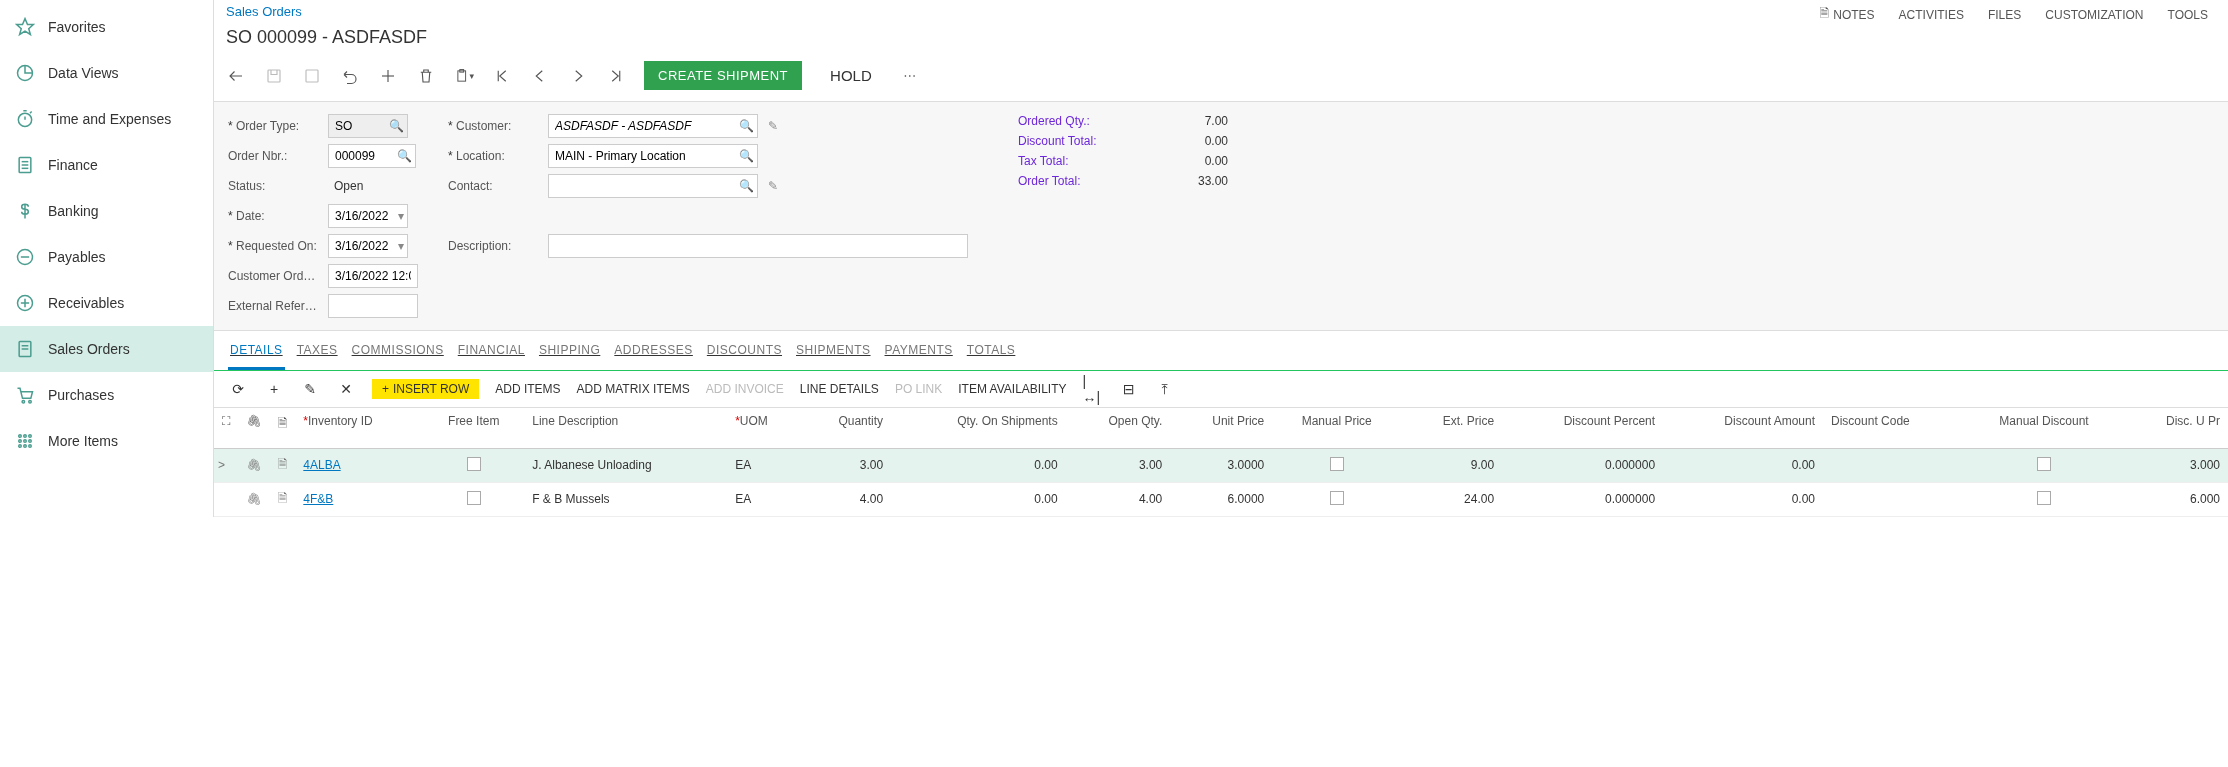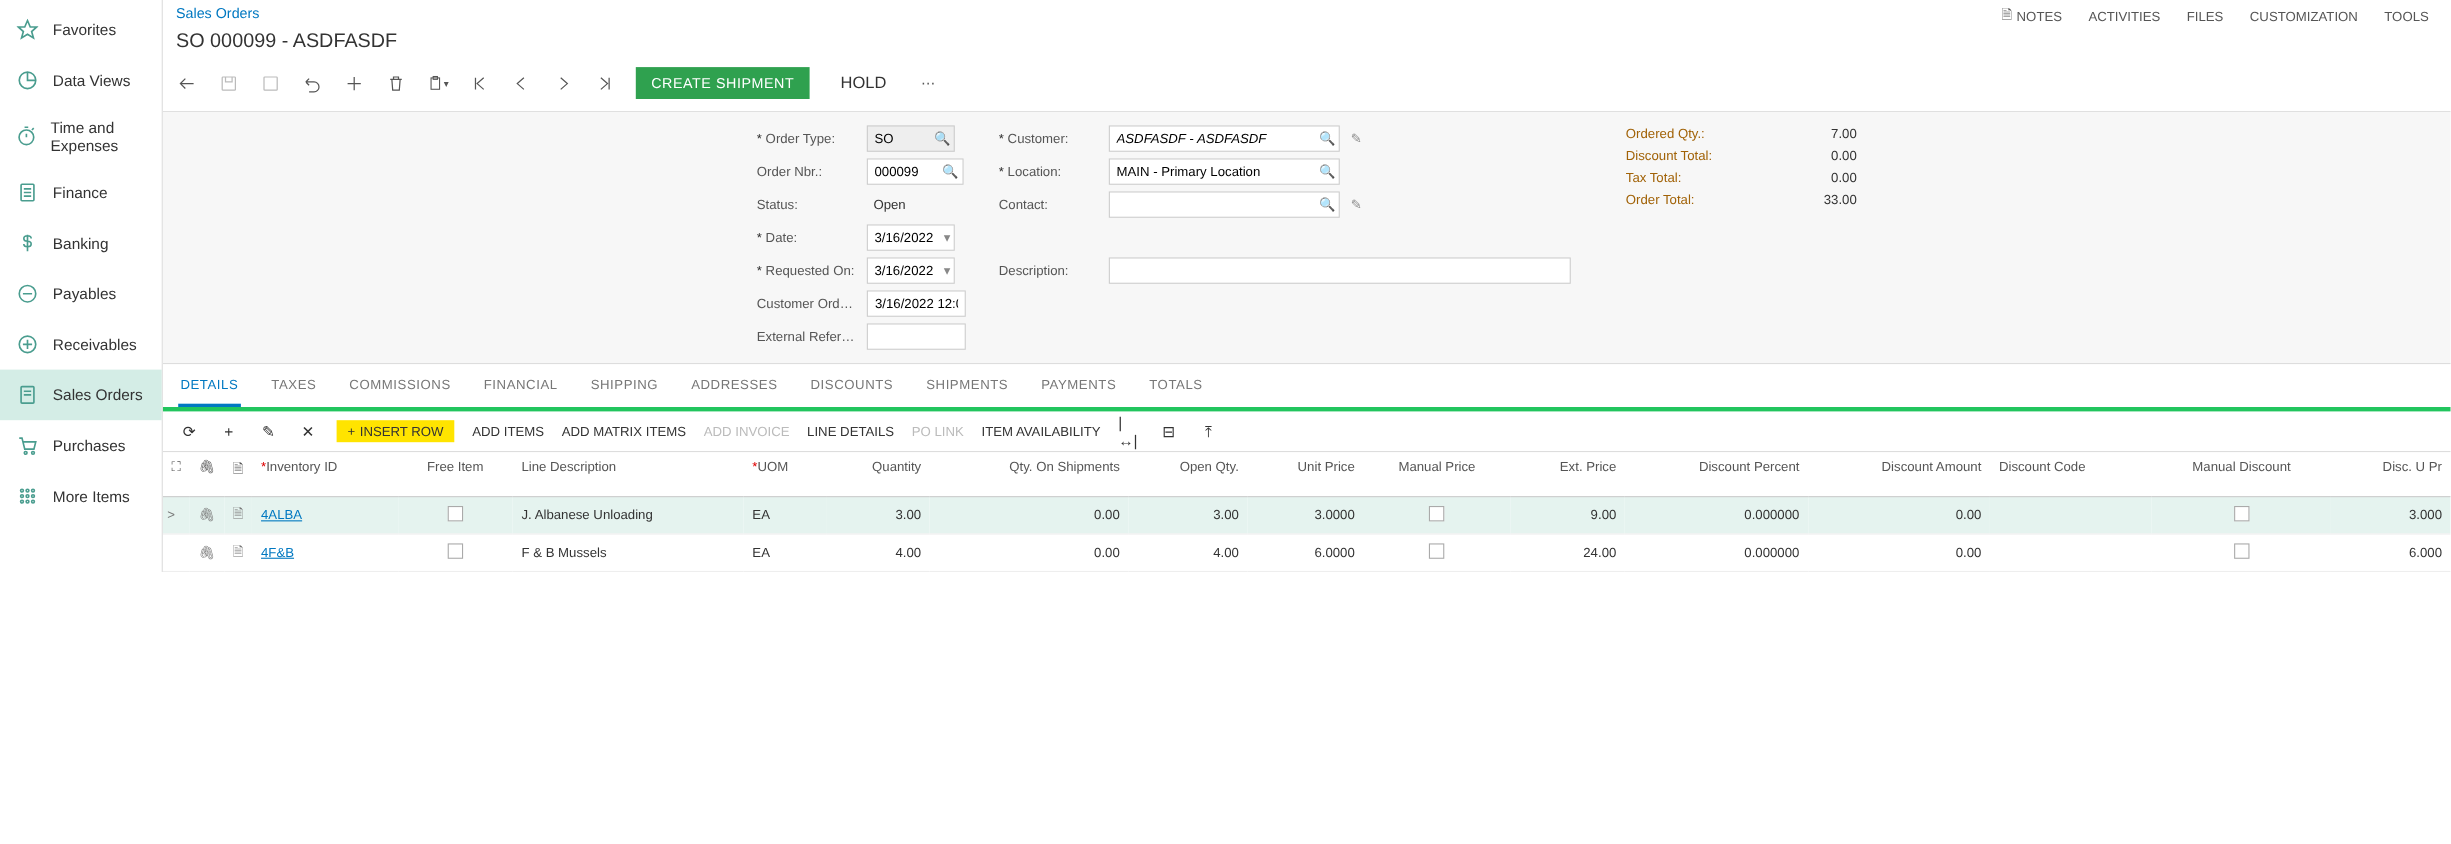--- a/index.html
+++ b/index.html
@@ -1,48 +1,48 @@
 <!DOCTYPE html>
 <html><head>
 <meta charset="utf-8">
 <style>
 * { box-sizing: border-box; margin: 0; padding: 0; }
 body { font-family: Arial, sans-serif; font-size: 13px; color: #333; display: flex; background: #fff; }
-.sidebar { width: 148px; background: #fff; border-right: 1px solid #ddd; padding: 4px 0; }
+.sidebar { width: 214px; background: #fff; border-right: 1px solid #ddd; padding: 4px 0; }
 .sidebar-item { display: flex; align-items: center; padding: 12px 14px; cursor: pointer; gap: 12px; }
 .sidebar-item.active { background: #d4ede6; }
 .sidebar-item .icon { width: 22px; height: 22px; display:flex; align-items:center; justify-content:center; }
 .sidebar-item .icon svg { stroke: #4a9d8f; fill: none; stroke-width: 1.8; }
 .sidebar-label { font-size: 14px; color: #333; }
 .main { flex: 1; overflow-x: auto; }
 .topbar { display: flex; justify-content: space-between; align-items: flex-start; padding: 4px 12px 0 12px; }
 .breadcrumb { color: #0078c1; font-size: 13px; margin-bottom: 2px; }
 .page-title { font-size: 18px; color: #333; padding: 2px 12px 6px 12px; }
 .top-links { display: flex; gap: 24px; font-size: 12px; color: #555; padding-right: 8px; }
 .top-links .link { cursor: pointer; display:flex; align-items:center; gap:4px; }
 .toolbar { display: flex; align-items: center; gap: 18px; padding: 6px 12px 10px 12px; border-bottom: 1px solid #ddd; }
 .toolbar .tbtn { width: 20px; height: 20px; display:flex; align-items:center; justify-content:center; cursor:pointer; color:#555; }
 .toolbar .tbtn svg { stroke:#555; fill:none; stroke-width:1.5; }
 .toolbar .tbtn.disabled svg { stroke:#bbb; }
 .btn-primary { background:#2fa14f; color:#fff; padding:7px 14px; border:none; font-size:13px; cursor:pointer; letter-spacing:0.5px; }
 .btn-text { background:none; border:none; padding:7px 10px; cursor:pointer; font-size:15px; color:#333; }
-.form-area { display:flex; gap: 30px; padding: 12px 14px; background:#f7f7f7; border-bottom:1px solid #ddd;justify-content:center; }
+.form-area { display:flex; gap: 30px; padding: 12px 14px; background:#f7f7f7; border-bottom:1px solid #ddd; }
 .form-col { display:flex; flex-direction:column; gap:6px; }
 .form-row { display:flex; align-items:center; gap:8px; }
 .form-row label { width: 92px; font-size:12px; color:#555; }
 .form-row .req::before { content:"* "; color:#333; }
 .input { height:24px; border:1px solid #ccc; background:#fff; padding:0 6px; font-size:12px; }
 .input.sel { background:#eee; }
 .input-wrap { position:relative; display:flex; align-items:center; }
 .input-wrap .search-i, .input-wrap .cal-i, .input-wrap .edit-i { position:absolute; right:4px; color:#888; font-size:12px; }
 .input-wrap .edit-i { right:-20px; }
 .totals-row { display:flex; justify-content:space-between; gap:40px; font-size:12px; }
-.totals-row label { width:100px; color:#a16207; }
+.totals-row label { width:100px; color:#6d28d9; }
 .totals-row .val { width:70px; text-align:right; color:#333; }
-.tabs { display:flex; gap:26px; padding: 0 14px; border-bottom:4px solid #22c55e; margin-top:2px; }
+.tabs { display:flex; gap:10px; padding: 0 14px; border-bottom:1px solid #22c55e; margin-top:2px;text-decoration:underline; }
 .tab { padding:10px 2px; font-size:12px; color:#777; cursor:pointer; letter-spacing:0.5px; }
 .tab.active { color:#0078c1; border-bottom:3px solid #0078c1; }
 .grid-toolbar { display:flex; align-items:center; gap:16px; padding:8px 14px; border-bottom:1px solid #ddd; }
 .grid-toolbar .gbtn { width:20px; height:20px; display:flex; align-items:center; justify-content:center; cursor:pointer; font-size:14px; color:#333; }
 .grid-toolbar .insert-row { background:#ffe400; padding:3px 10px; font-size:12px; cursor:pointer; display:flex; align-items:center; gap:4px; }
 .grid-toolbar .tb-link { font-size:12px; cursor:pointer; color:#333; }
 .grid-toolbar .tb-link.disabled { color:#bbb; }
 .grid { width:100%; overflow-x:auto; }
 table { border-collapse:collapse; width: max-content; min-width:100%; font-size:12px; }
 th, td { border-bottom:1px solid #eee; padding:6px 8px; text-align:left; white-space:nowrap; }

